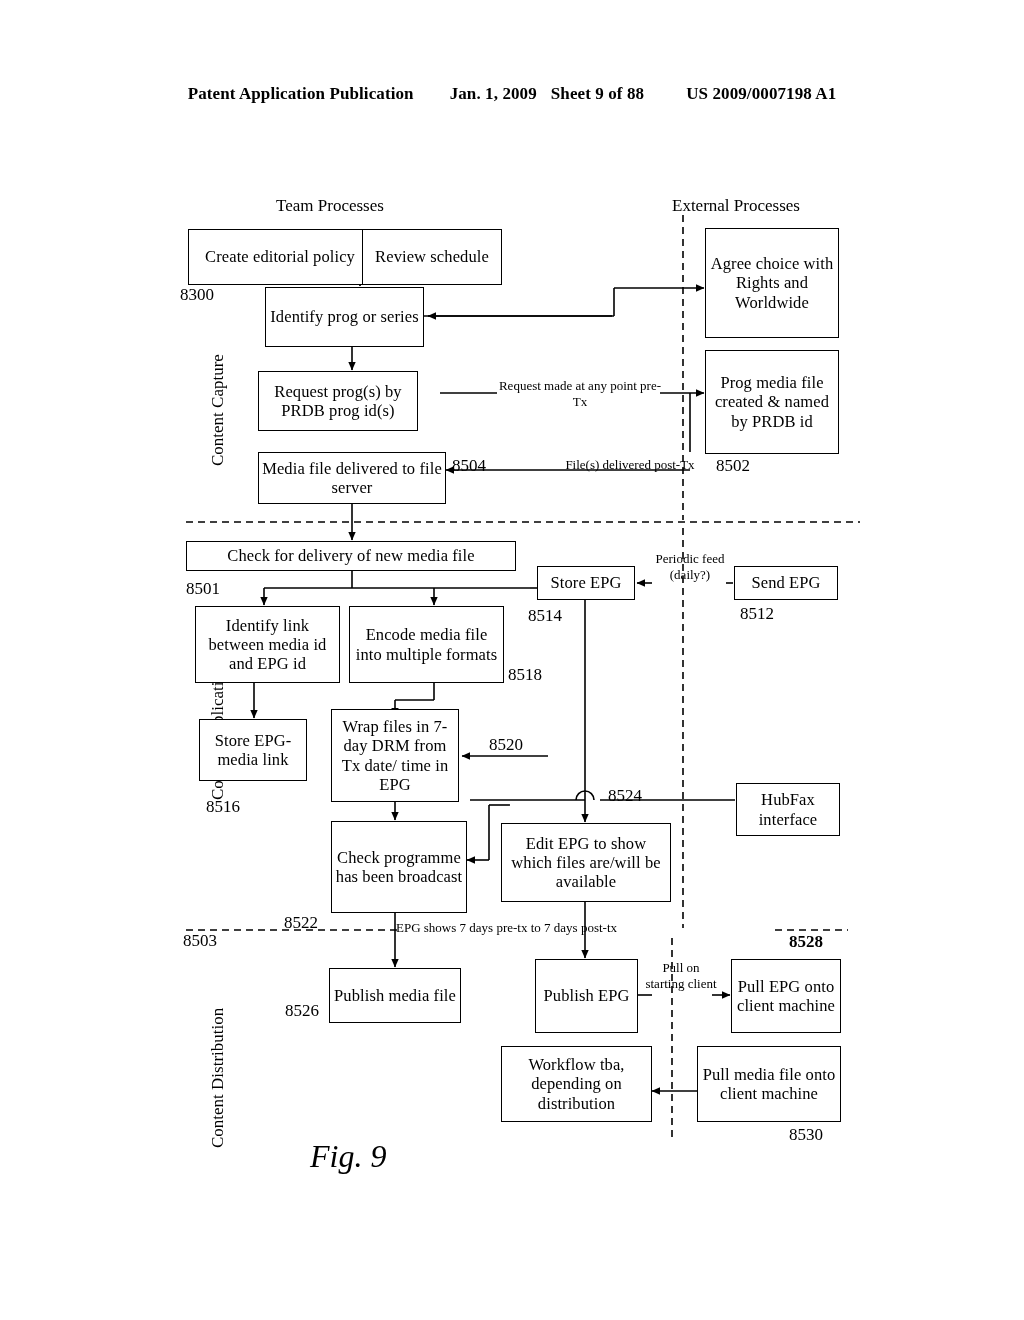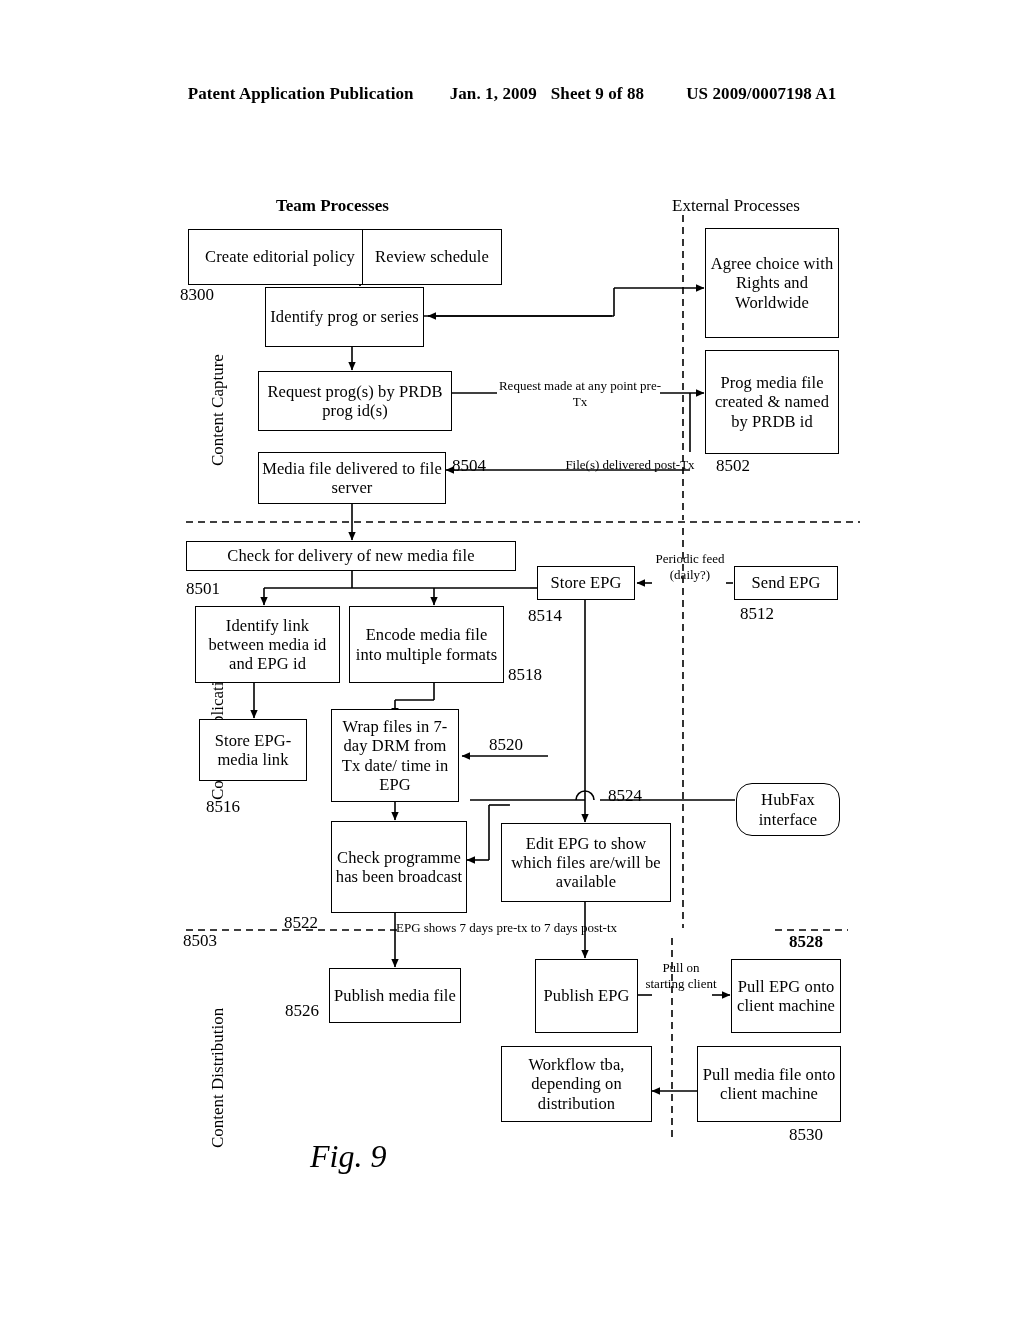--- a/index.html
+++ b/index.html
@@ -135,49 +135,49 @@
 
       <line x1="585" y1="902" x2="585" y2="958" marker-end="url(#ah)"></line>
 
       <line x1="638" y1="995" x2="652" y2="995"></line>
       <line x1="712" y1="995" x2="730" y2="995" marker-end="url(#ah)"></line>
 
       <line x1="697" y1="1091" x2="652" y2="1091" marker-end="url(#ah)"></line>
     </g>
   </svg>
 
-  <div class="hdr-lbl" style="left:276px;top:196px;font-weight:bold;">Team Processes</div>
+  <div class="hdr-lbl" style="left:276px;top:196px;">Team Processes</div>
   <div class="hdr-lbl" style="left:672px;top:196px;">External Processes</div>
 
   <div class="vlabel" style="left:208px;top:466px;">Content Capture</div>
   <div class="vlabel" style="left:208px;top:800px;">Content Publication</div>
   <div class="vlabel" style="left:208px;top:1148px;">Content Distribution</div>
 
   <div class="box" style="left:188px;top:229px;width:184px;height:56px;">Create editorial policy</div>
   <div class="box" style="left:362px;top:229px;width:140px;height:56px;">Review schedule</div>
   <div class="box" style="left:265px;top:287px;width:159px;height:60px;">Identify prog or series</div>
-  <div class="box" style="left:258px;top:371px;width:194px;height:60px;">Request prog(s) by PRDB prog id(s)</div>
+  <div class="box" style="left:258px;top:371px;width:160px;height:60px;">Request prog(s) by PRDB prog id(s)</div>
   <div class="box" style="left:258px;top:452px;width:188px;height:52px;">Media file delivered to file server</div>
 
   <div class="box" style="left:705px;top:228px;width:134px;height:110px;">Agree choice with Rights and Worldwide</div>
   <div class="box" style="left:705px;top:350px;width:134px;height:104px;">Prog media file created &amp; named by PRDB id</div>
 
   <div class="free" style="left:492px;top:378px;width:176px;">Request made at any point pre-Tx</div>
   <div class="free" style="left:546px;top:457px;width:168px;">File(s) delivered post-Tx</div>
 
   <div class="box" style="left:186px;top:541px;width:330px;height:30px;">Check for delivery of new media file</div>
   <div class="box" style="left:195px;top:606px;width:145px;height:77px;">Identify link between media id and EPG id</div>
   <div class="box" style="left:349px;top:606px;width:155px;height:77px;">Encode media file into multiple formats</div>
   <div class="box" style="left:537px;top:566px;width:98px;height:34px;">Store EPG</div>
   <div class="box" style="left:734px;top:566px;width:104px;height:34px;">Send EPG</div>
   <div class="box" style="left:199px;top:719px;width:108px;height:62px;">Store EPG-media link</div>
   <div class="box" style="left:331px;top:709px;width:128px;height:93px;">Wrap files in 7-day DRM from Tx date/ time in EPG</div>
   <div class="box" style="left:331px;top:821px;width:136px;height:92px;">Check programme has been broadcast</div>
   <div class="box" style="left:501px;top:823px;width:170px;height:79px;">Edit EPG to show which files are/will be available</div>
-  <div class="box" style="left:736px;top:783px;width:104px;height:53px;border-radius:16px;">HubFax interface</div>
+  <div class="box" style="left:736px;top:783px;width:104px;height:53px;">HubFax interface</div>
 
   <div class="free" style="left:648px;top:551px;width:84px;">Periodic feed (daily?)</div>
 
   <div class="box" style="left:329px;top:968px;width:132px;height:55px;">Publish media file</div>
   <div class="box" style="left:535px;top:959px;width:103px;height:74px;">Publish EPG</div>
   <div class="box" style="left:731px;top:959px;width:110px;height:74px;">Pull EPG onto client machine</div>
   <div class="box" style="left:501px;top:1046px;width:151px;height:76px;">Workflow tba, depending on distribution</div>
   <div class="box" style="left:697px;top:1046px;width:144px;height:76px;">Pull media file onto client machine</div>
 
   <div class="free" style="left:396px;top:920px;width:382px;text-align:left;">EPG shows 7 days pre-tx to 7 days post-tx</div>

